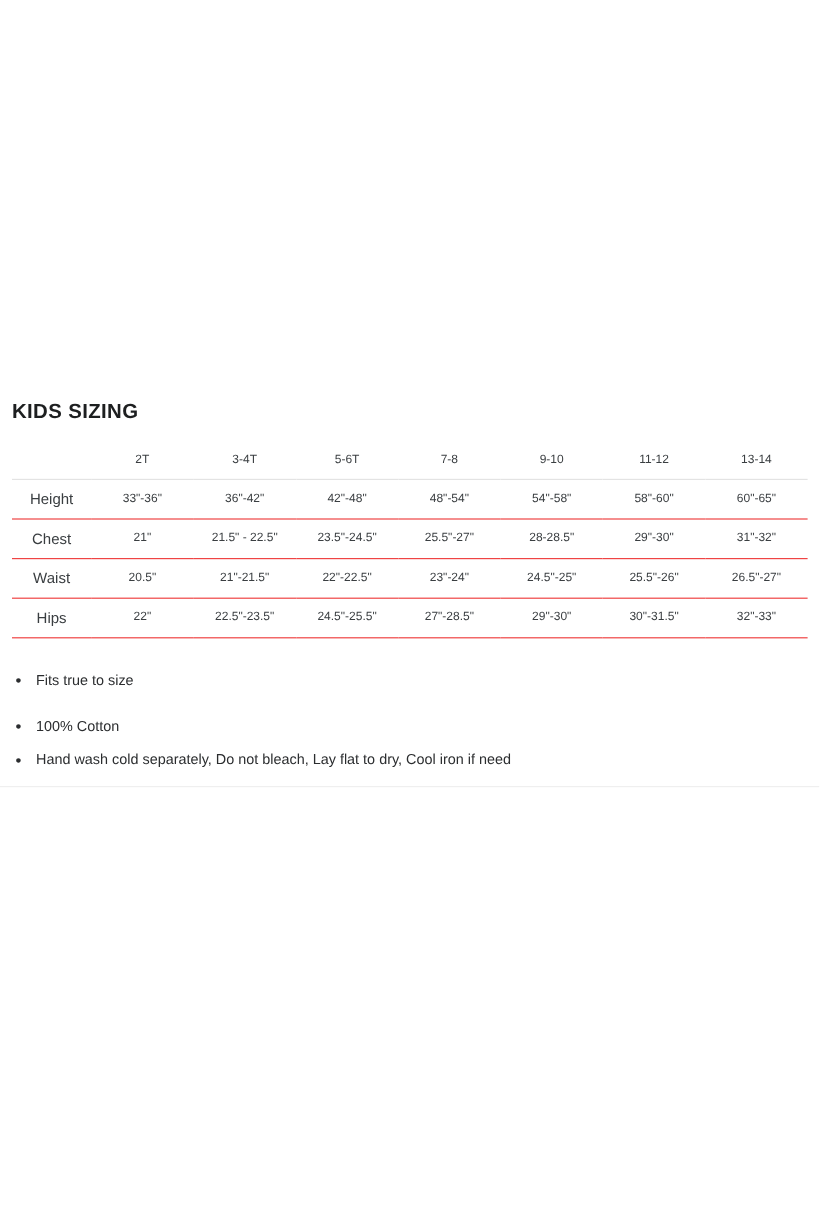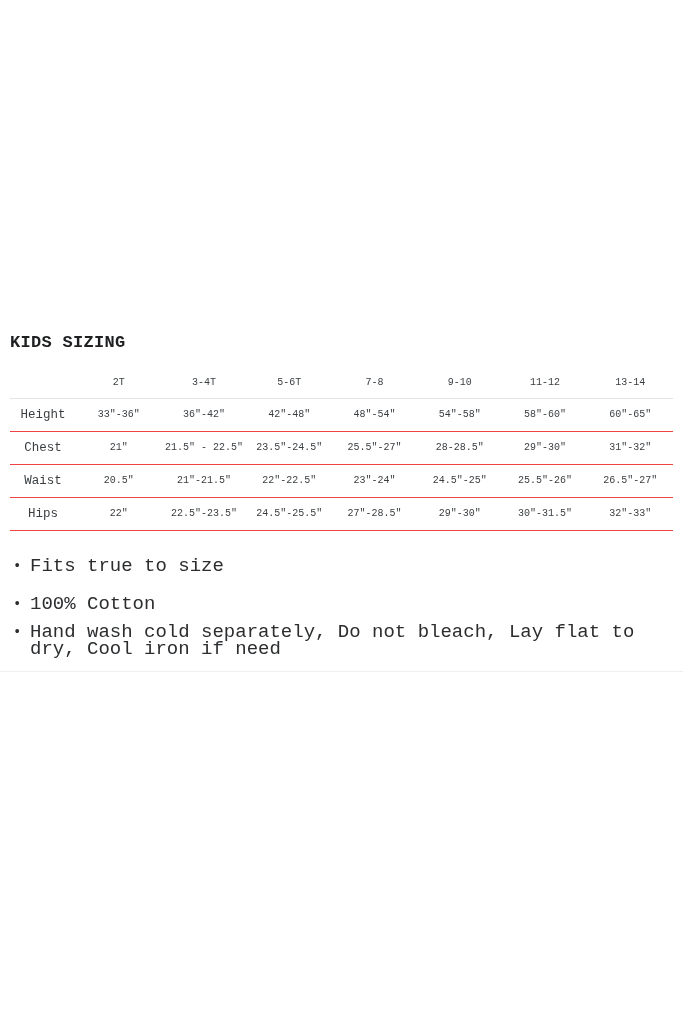--- a/index.html
+++ b/index.html
@@ -2,21 +2,21 @@
 <html><head>
 <meta charset="utf-8">
 <style>
   * { box-sizing: border-box; }
   html, body { margin: 0; padding: 0; background: #ffffff; }
   .page {
     position: relative;
     width: 683px;
     height: 988px;
     background: #ffffff;
-    font-family: Liberation Mono, monospace;
+    font-family: Liberation Sans, sans-serif;
     color: #3a3e41;
     overflow: hidden;
   }
   .content {
     position: absolute;
     top: 333px;
     left: 10px;
     right: 10px;
   }
   .section-title {
@@ -54,21 +54,21 @@
   }
   table.size-table .row-label { font-size: 12.5px; }
   ul.notes {
     list-style: none;
     margin: 0;
     padding: 0;
   }
   ul.notes li {
     position: relative;
     padding-left: 20px;
-    font-size: 19px;
+    font-size: 12px;
     line-height: 17px;
     color: #2b2d2f;
   }
   ul.notes li::before {
     content: "\2022";
     position: absolute;
     left: 3px;
     top: 0;
     font-size: 14px;
     color: #2b2d2f;

